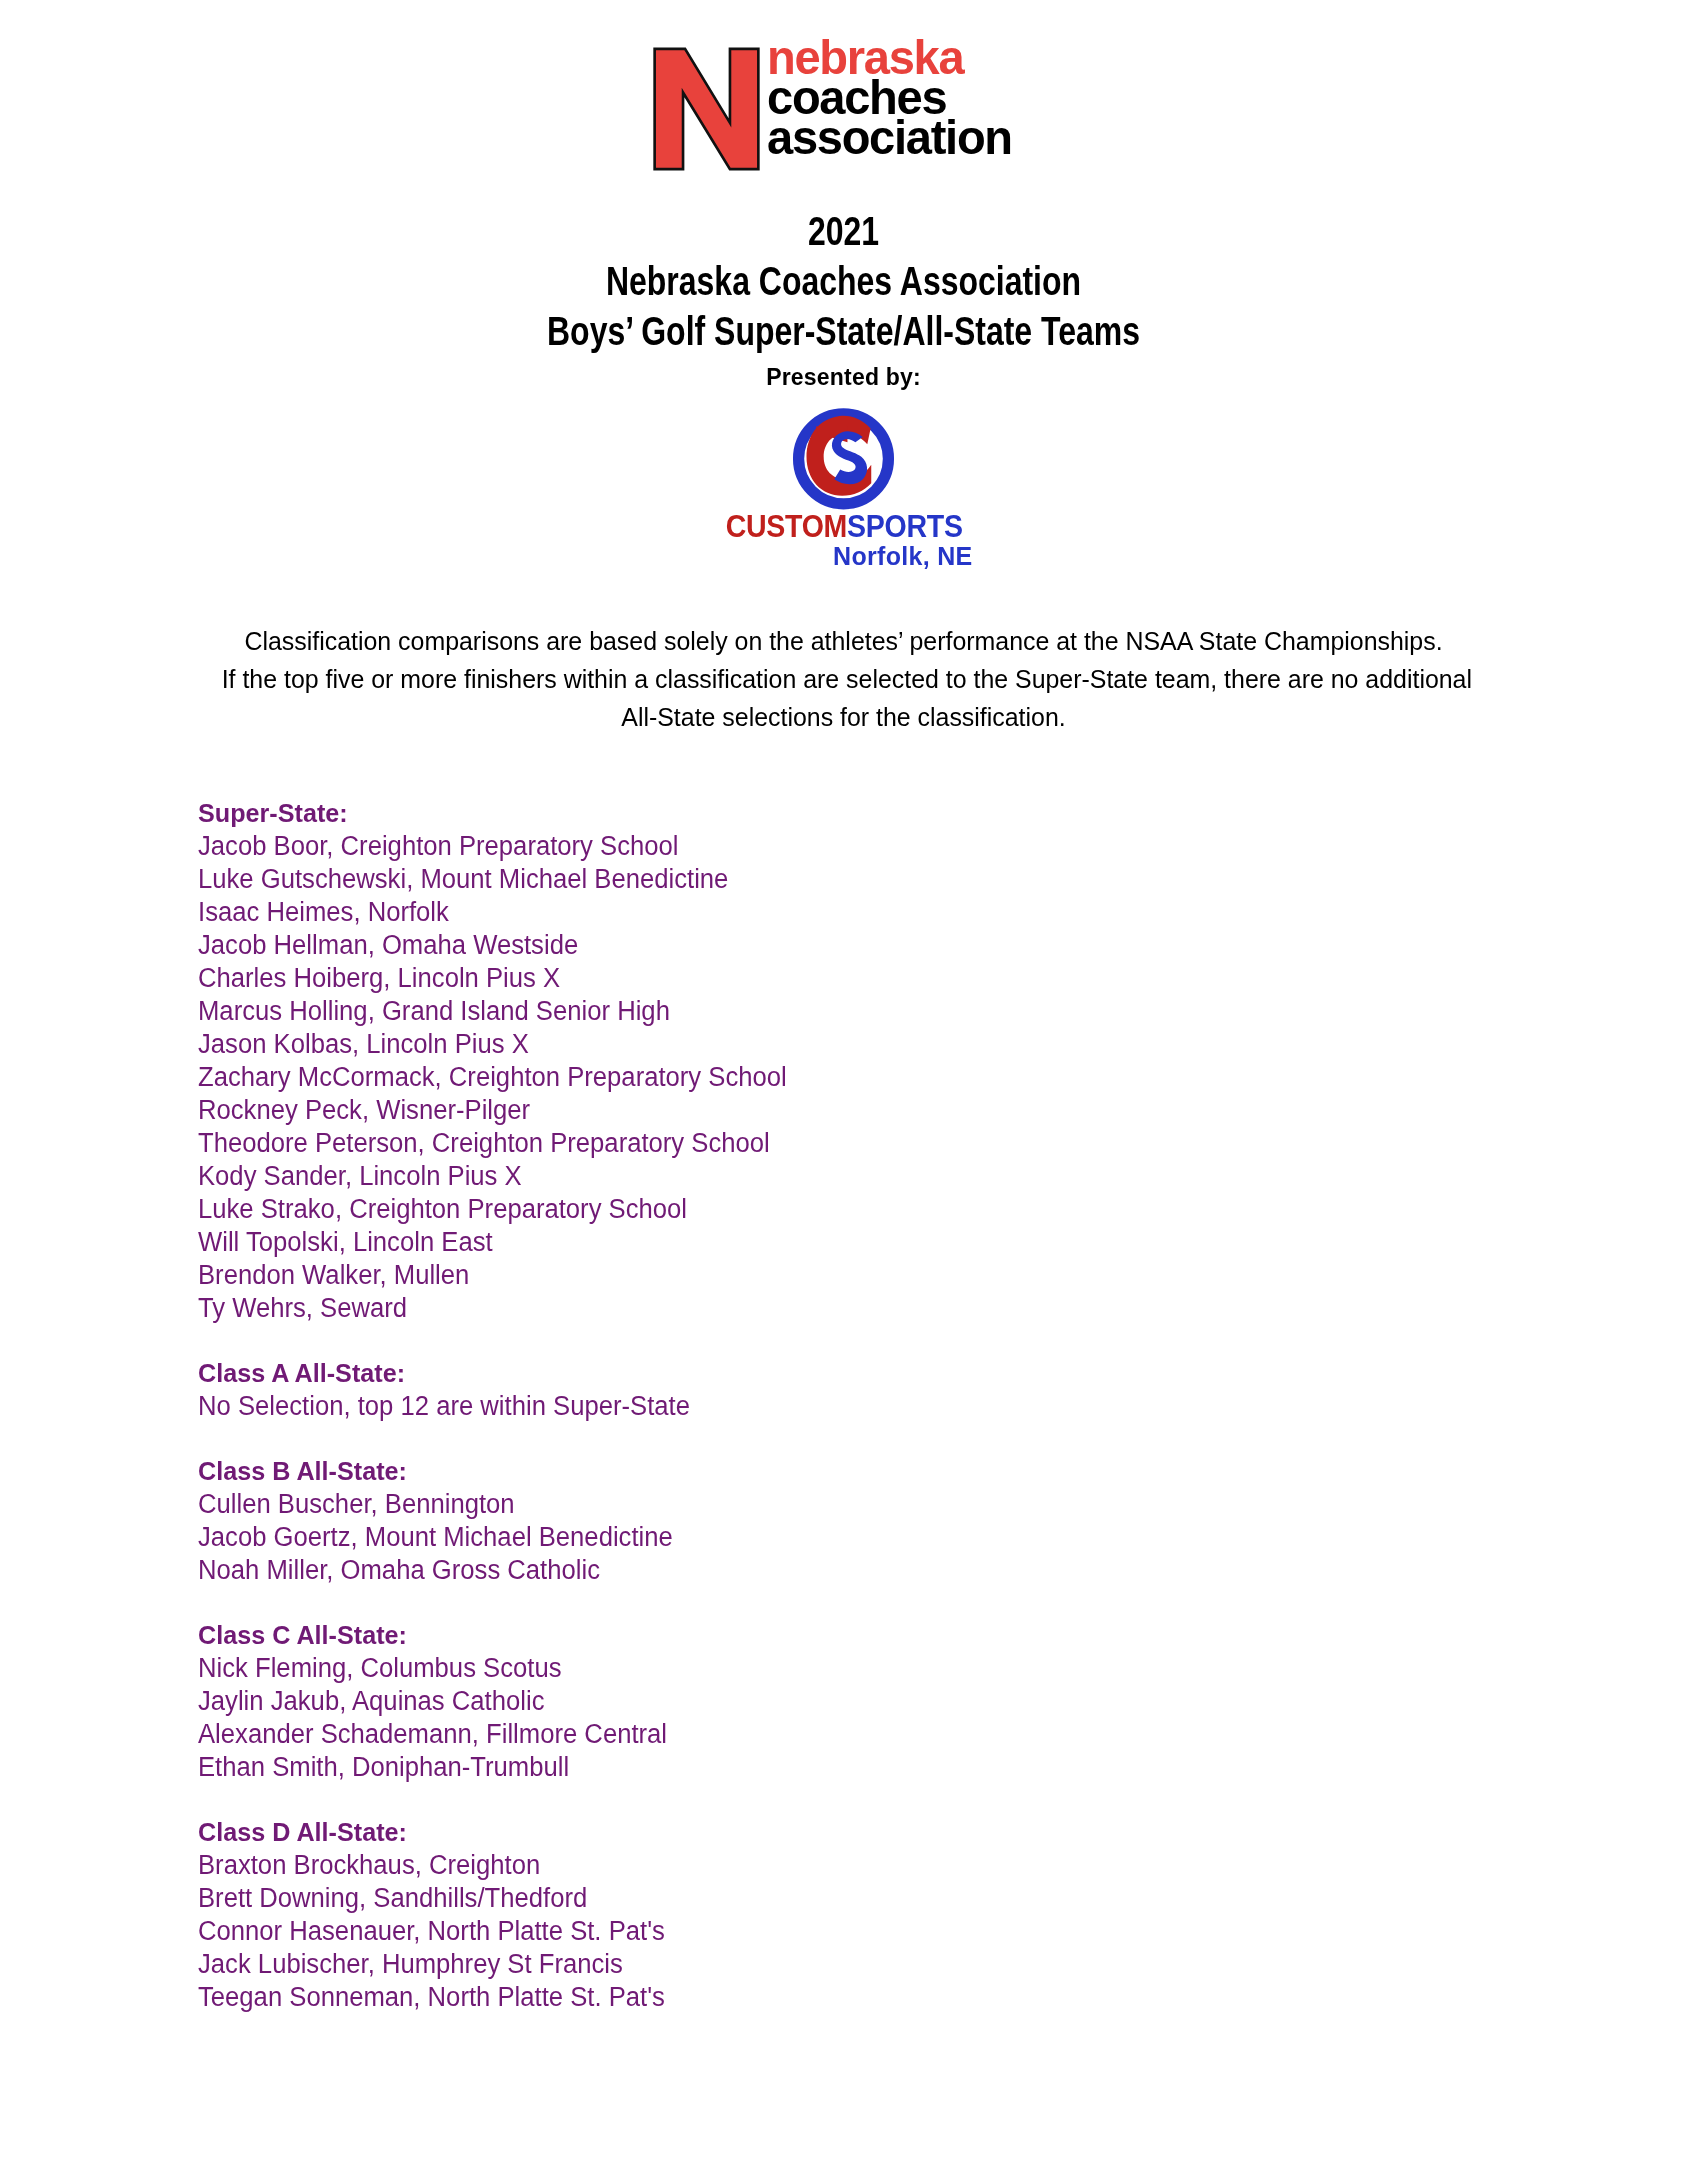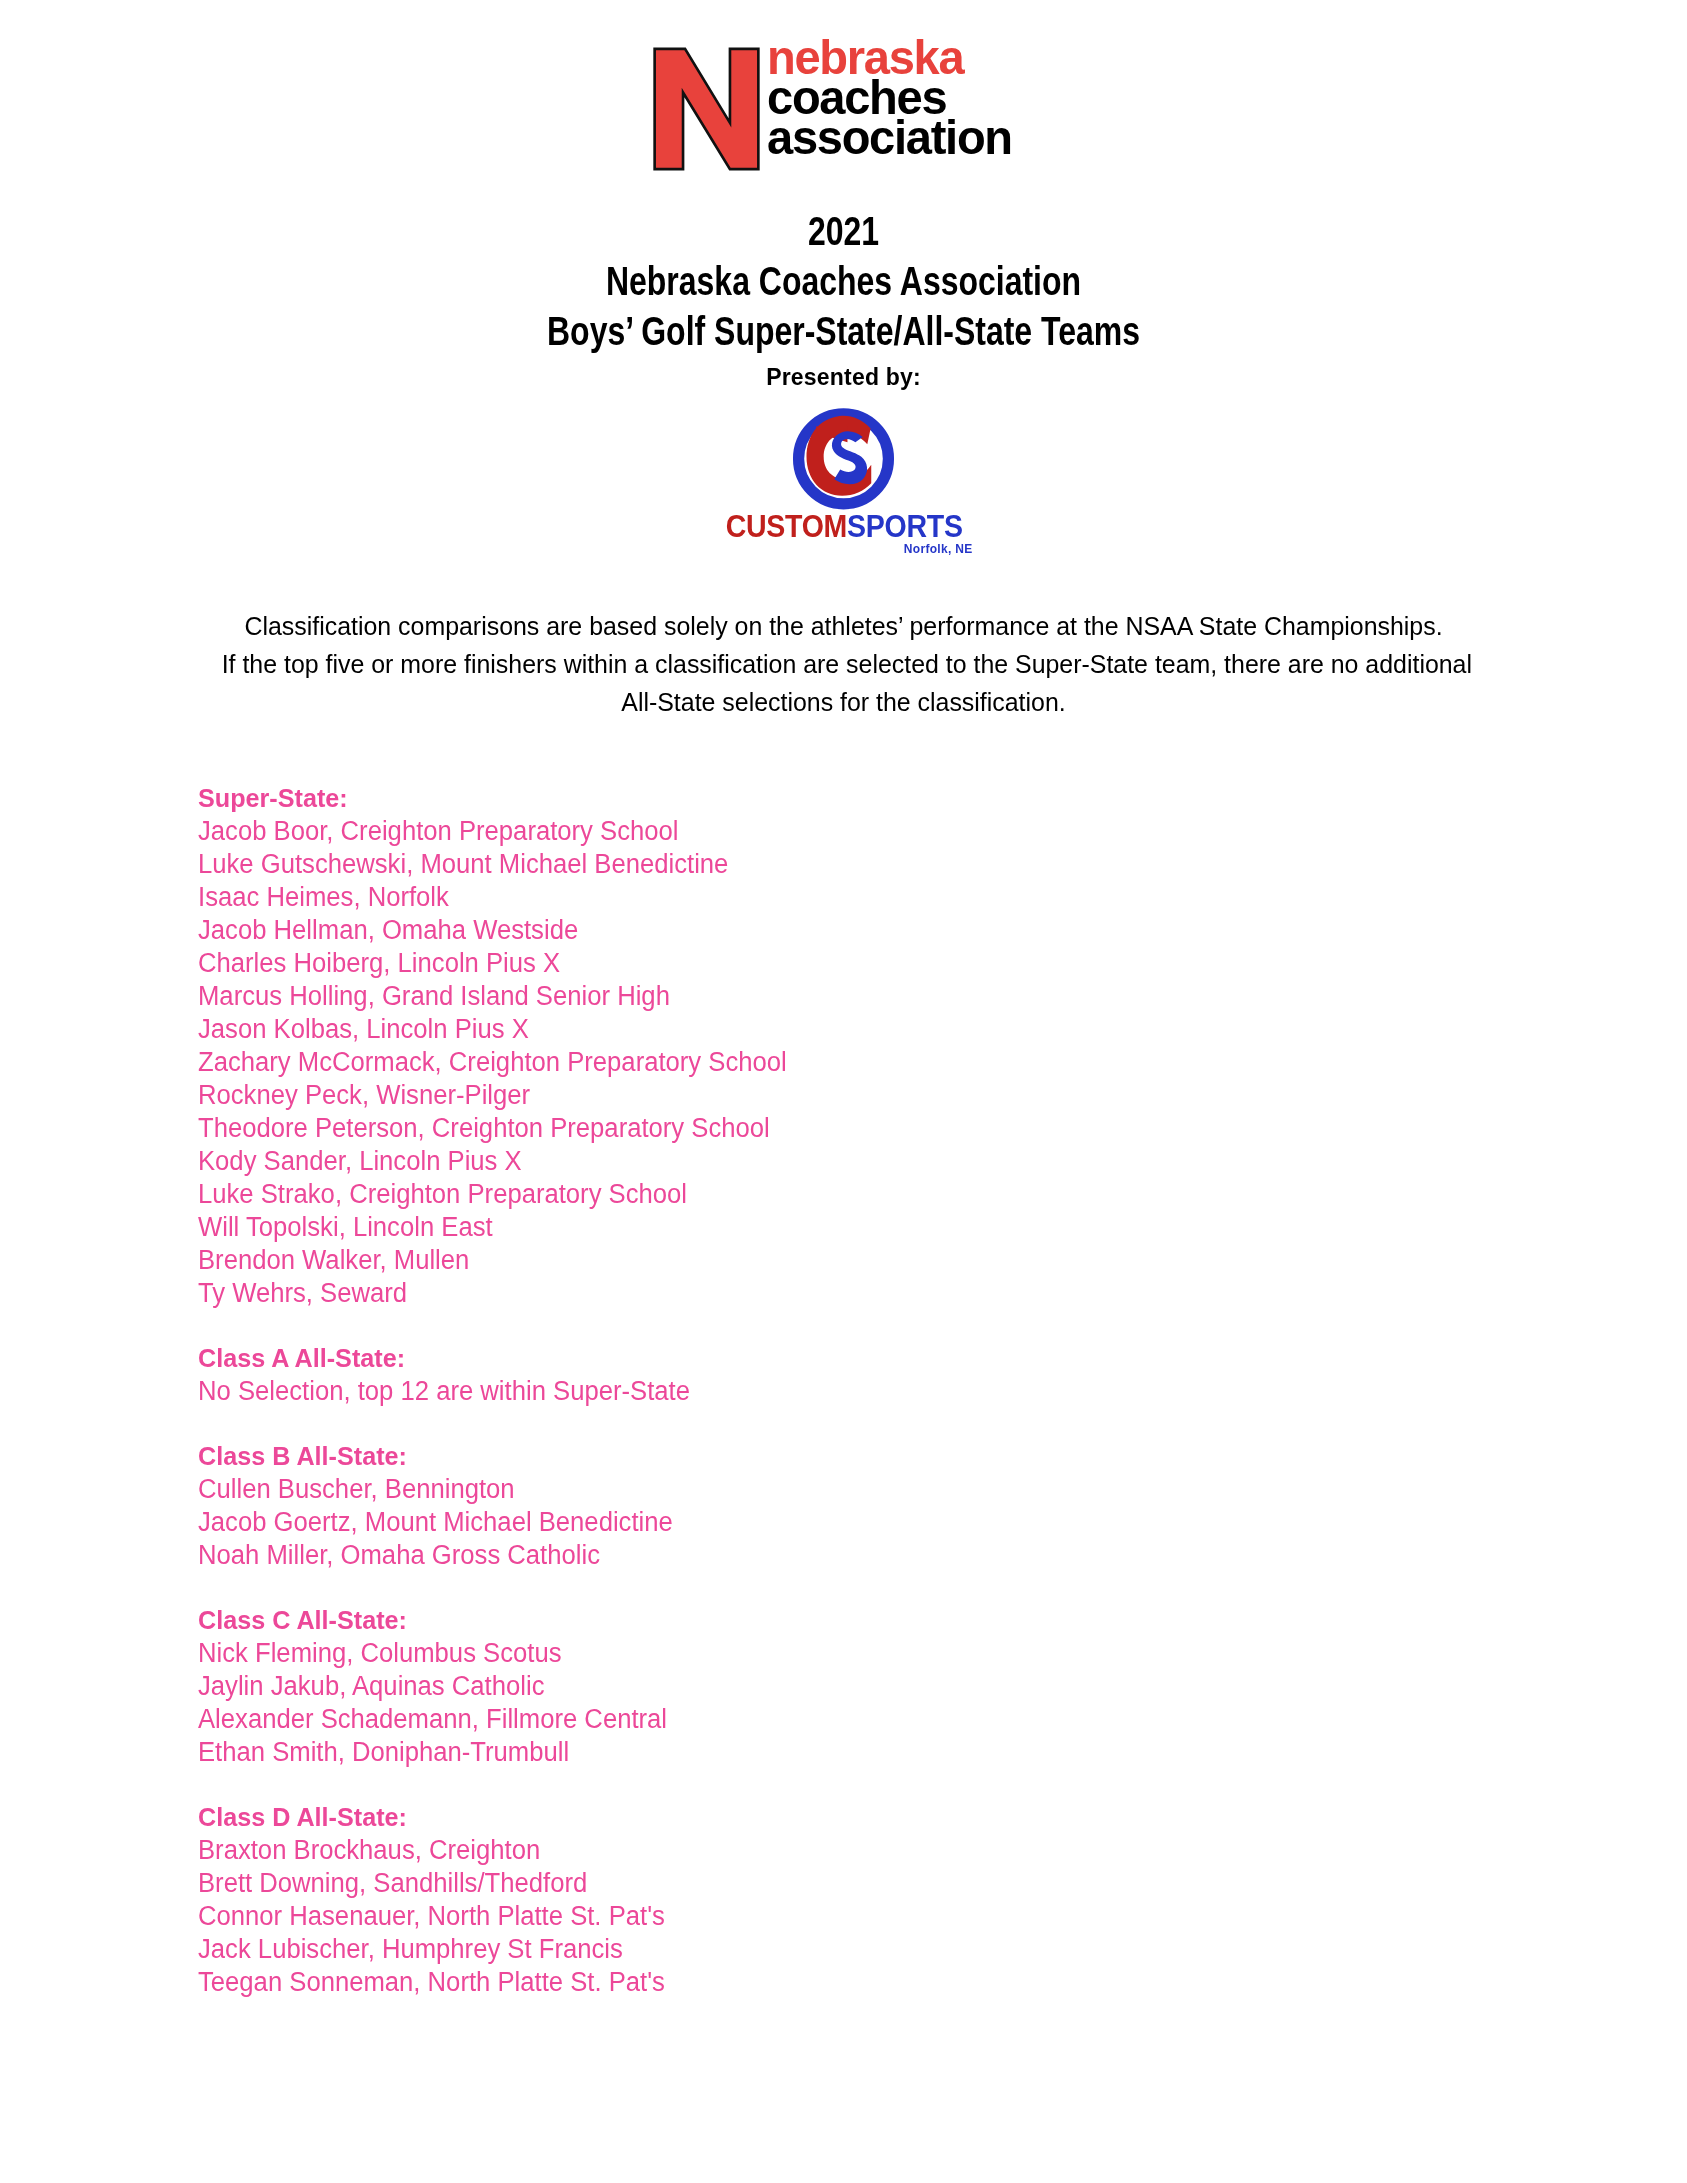--- a/index.html
+++ b/index.html
@@ -121,21 +121,21 @@
     letter-spacing: -0.3px;
     line-height: 1;
     margin-top: -4px;
     transform: scaleX(0.92);
   }
   .cs-custom { color: #C0201C; }
   .cs-sports { color: #2536C8; }
   .cs-city {
     font-family: "Liberation Sans", sans-serif;
     font-weight: 700;
-    font-size: 12px;
+    font-size: 25px;
     color: #2536C8;
     letter-spacing: 0.3px;
     margin-top: 0.7px;
   }
 
   
   .note {
     margin: 52px auto 0 auto;
     width: 1323px;
     text-align: center;
@@ -147,21 +147,21 @@
   }
   .note-line { display: block; white-space: nowrap; }
 
   
   .content {
     margin-top: 61px;
     padding-left: 198px;
     font-family: "Liberation Sans Narrow", "Liberation Sans", sans-serif;
     font-size: 26.5px;
     line-height: 1;
-    color: #ec4899;
+    color: #701a75;
   }
   .section { margin-bottom: 32px; }
   .section:last-child { margin-bottom: 0; }
   .section-heading {
     font-weight: 700;
     font-size: 26.5px;
     line-height: 33px;
     transform: scaleX(0.95);
     transform-origin: left center;
     white-space: nowrap;

